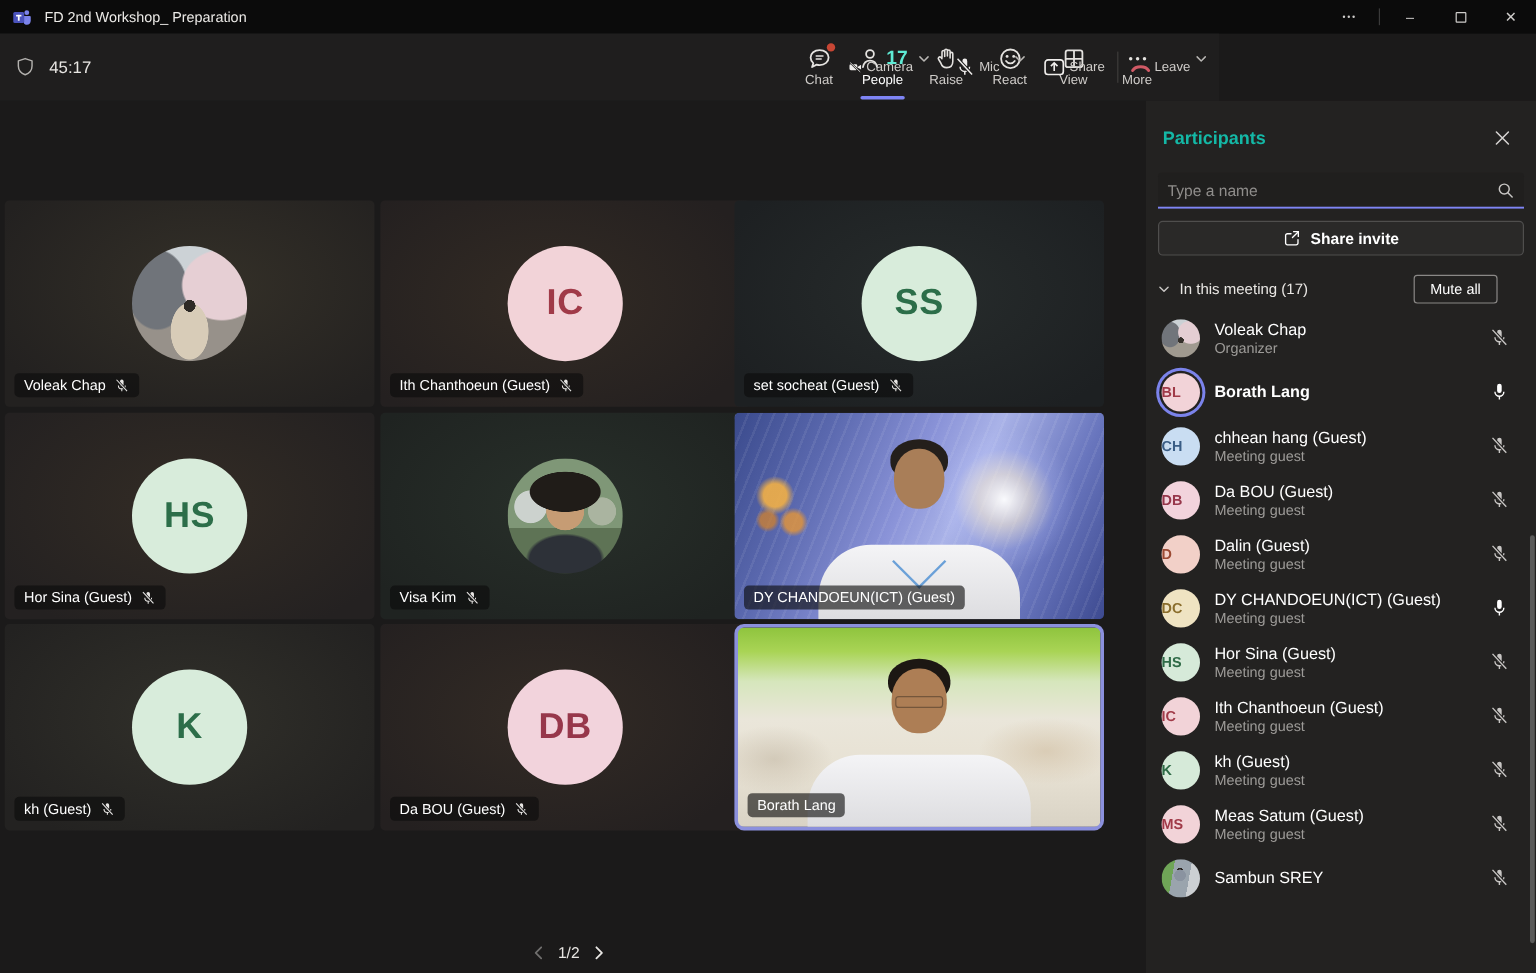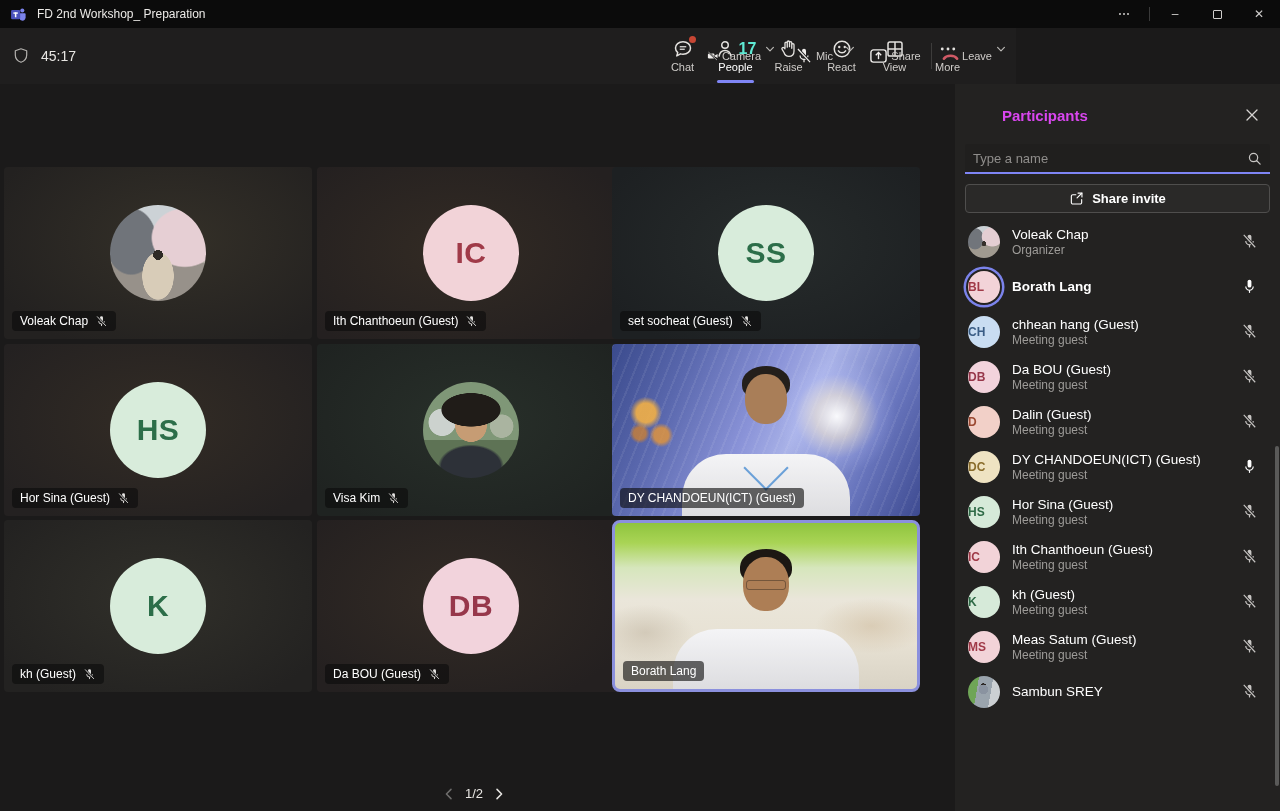--- a/index.html
+++ b/index.html
@@ -120,21 +120,21 @@
   .pager { position:absolute; left:0; top:692px; width:948px; height:35px; display:flex;
     align-items:center; justify-content:center; gap:8px; }
   .pg-btn { width:16px; height:16px; color:#e8e6e3; }
   .pg-btn.disabled { color:#6f6e6d; }
   .pg-text { font-size:13px; color:#e8e6e3; }
 
   
   .panel { position:absolute; left:955px; top:84px; width:325px; height:727px; background:#232221;
     --bgline:#232221; color:#fff; }
   .panel-head { height:46px; display:flex; align-items:center; padding:0 14px; margin-top:8px; }
-  .panel-title { font-size:15px; font-weight:bold; color:#d946ef;margin-left:33px; }
+  .panel-title { font-size:15px; font-weight:bold; color:#14b8a6; }
   .panel-close { margin-left:auto; width:28px; height:28px; display:flex; align-items:center;
     justify-content:center; color:#d6d4d2; }
   .panel-close svg { width:14px; height:14px; }
 
   .searchbox { margin:6px 10px 0; height:30px; background:#201f1e; border-bottom:2px solid #7f85f5;
     border-radius:3px 3px 0 0; display:flex; align-items:center; padding:0 8px; }
   .searchbox input { flex:1; background:transparent; border:none; outline:none; color:#d6d4d2;
     font-size:13px; font-family:"Liberation Sans", sans-serif; }
   .searchbox input::placeholder { color:#8f8d8b; }
   .search-ic { width:15px; height:15px; color:#c8c6c4; }
@@ -531,20 +531,27 @@
       </svg>
   </div>
 
   <div class="invite-btn">
     <svg>
         <use href="#i-invite"></use>
       </svg>
     <span>Share invite</span>
   </div>
 
+  <div class="section-row">
+    <svg class="sec-chev">
+        <use href="#i-chev-down"></use>
+      </svg>
+    <span class="sec-label">In this meeting (17)</span>
+    <div class="muteall-btn">Mute all</div>
+  </div>
 
   <div class="plist">
 
     <div class="prow">
       <div class="pav photo-voleak-sm noring">
           <span></span>
         </div>
       <div class="ptxt">
         <div class="pname reg">Voleak Chap</div>
         <div class="prole">Organizer</div>

